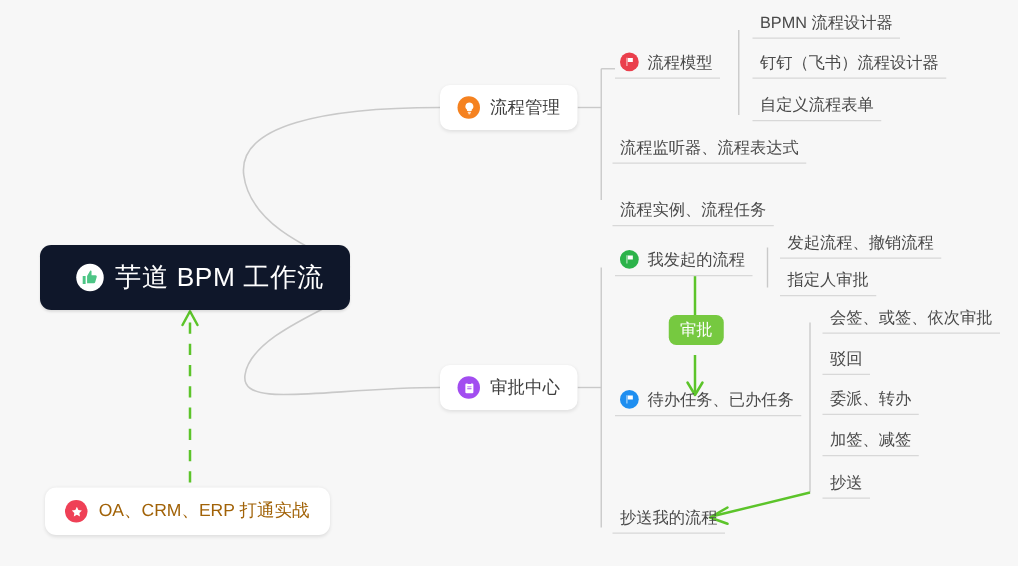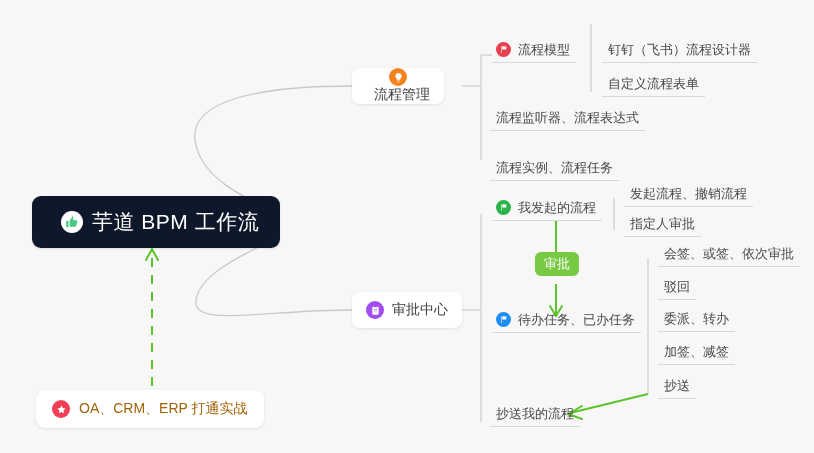--- a/index.html
+++ b/index.html
@@ -139,41 +139,44 @@
   <div class="root-node">
     <span class="ic ic-lg" style="background:#ffffff;">
       <svg width="14" height="14" viewBox="0 0 24 24" fill="#4dc585">
         <path d="M2 10h4v11H2z"></path>
         <path d="M8 10l4.2-7.2c.5-.9 1.9-.6 1.9.5V9h5.3c1.3 0 2.2 1.2 1.8 2.4l-2.1 7c-.3 1-1.2 1.6-2.2 1.6H8z"></path>
       </svg>
     </span>
     <span class="root-label">芋道 BPM 工作流</span>
   </div>
 
-  <div class="pill" style="left:352px;top:68px;flex-direction:column;">
+  <div class="pill" style="left:352px;top:68px;">
     <span class="ic" style="background:#f58220;">
       <svg width="11" height="11" viewBox="0 0 24 24" fill="#ffffff">
         <path d="M12 2a7 7 0 00-4 12.7V17h8v-2.3A7 7 0 0012 2z"></path>
         <rect x="9" y="18.4" width="6" height="1.7" rx=".8"></rect>
         <rect x="10" y="21" width="4" height="1.5" rx=".7"></rect>
       </svg>
     </span>
     <span class="plabel">流程管理</span>
   </div>
 
   <div class="leaf icon-leaf" style="left:492px;top:42px;">
     <span class="ic ic-sm" style="background:#ea3f4c;">
       <svg width="9" height="9" viewBox="0 0 24 24" fill="#ffffff">
         <path d="M6 3h1.6v18H6z"></path>
           <path d="M8.6 3.6h10.8v8.4H8.6z"></path>
       </svg>
     </span>
     <span class="llabel">流程模型</span>
   </div>
 
+  <div class="leaf noicon" style="left:602px;top:10px;">
+    <span class="llabel">BPMN 流程设计器</span>
+  </div>
   <div class="leaf noicon" style="left:602px;top:42px;">
     <span class="llabel">钉钉（飞书）流程设计器</span>
   </div>
   <div class="leaf noicon" style="left:602px;top:76px;">
     <span class="llabel">自定义流程表单</span>
   </div>
 
   <div class="leaf noicon" style="left:490px;top:110px;">
     <span class="llabel">流程监听器、流程表达式</span>
   </div>

